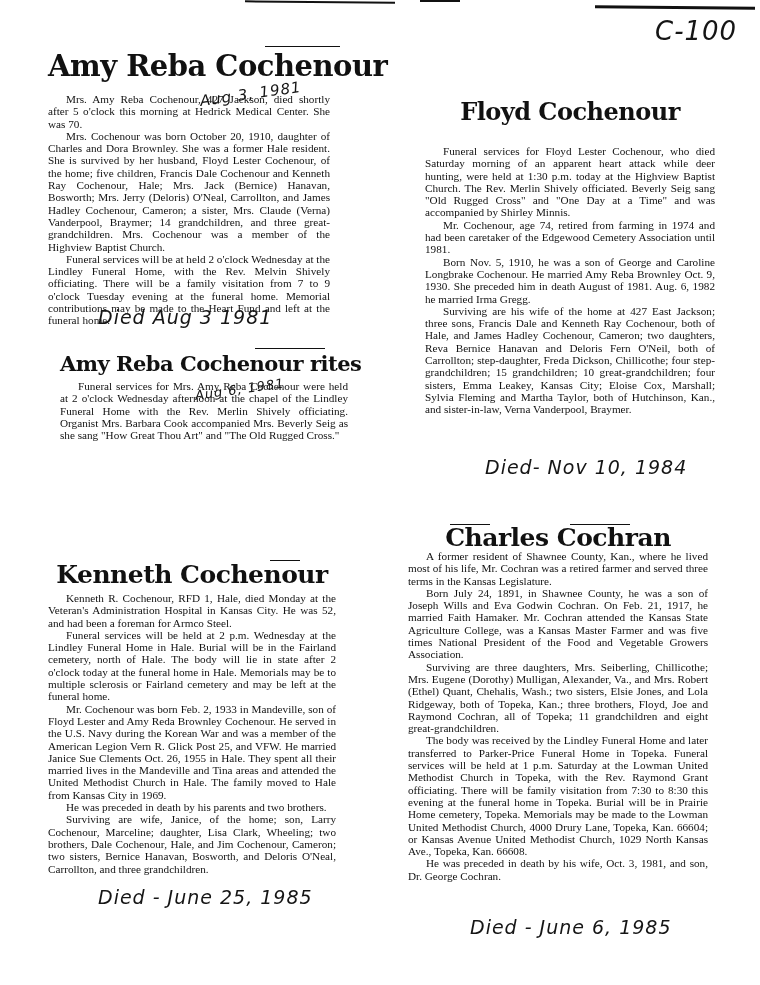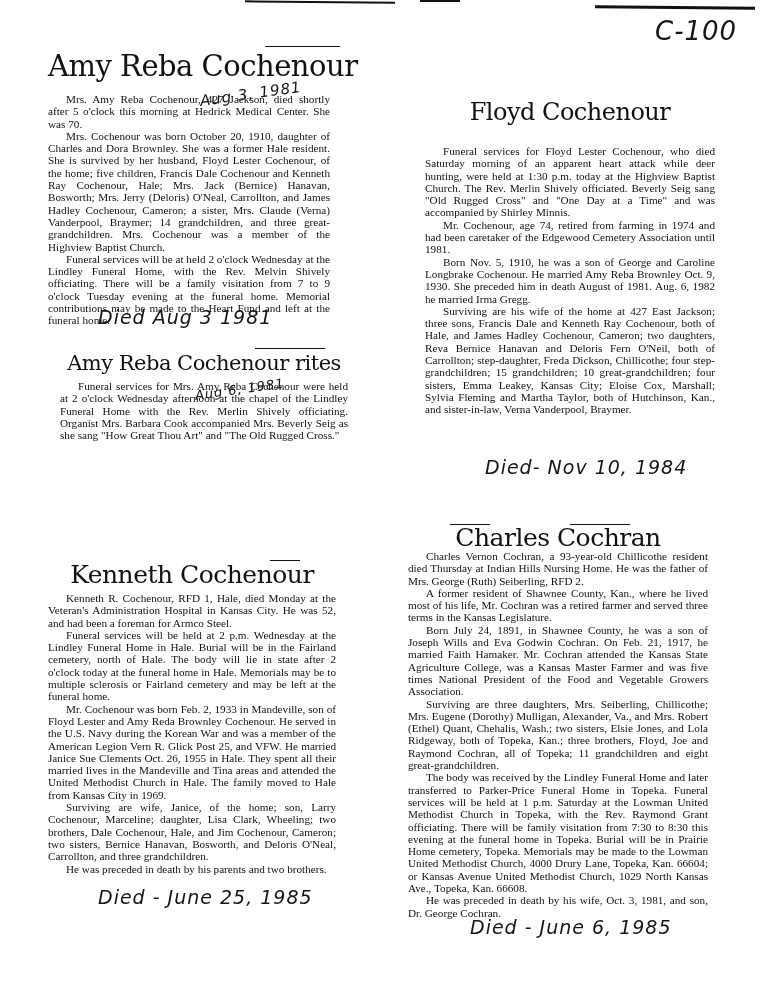--- a/index.html
+++ b/index.html
@@ -1,19 +1,19 @@
 <!DOCTYPE html>
 <html><head>
 <meta charset="utf-8">
 <style>
   html, body { margin: 0; padding: 0; background: #ffffff; }
   body { width: 760px; height: 985px; position: relative; overflow: hidden; color: #111; }
   .rule { position: absolute; height: 2px; background: #111; }
   .clip { position: absolute; font-family: "Liberation Serif", "DejaVu Serif", serif; }
-  .headline { font-family: "DejaVu Serif", "Liberation Serif", serif; font-weight: normal; text-align: center; letter-spacing: -0.5px; margin: 0; line-height: 1; }
+  .headline { font-family: "DejaVu Serif", "Liberation Serif", serif; font-weight: bold; text-align: center; letter-spacing: -0.5px; margin: 0; line-height: 1; }
   .body { font-size: 11.2px; line-height: 12.3px; text-align: justify; margin: 0; }
   .body p { margin: 0; text-indent: 18px; }
   .hand { position: absolute; font-family: "DejaVu Sans", sans-serif; font-style: italic; font-weight: 300; color: #151515; letter-spacing: 1px; }
   .hand-date { font-size: 19px; }
   .hand-small { font-size: 15px; transform: rotate(-8deg); transform-origin: left center; }
 </style>
 </head>
 <body>
 
 <div class="rule" style="left:245px;top:1px;width:150px;height:2px;transform:rotate(0.5deg);"></div>
@@ -56,30 +56,29 @@
   </div>
 </div>
 <div class="hand hand-date" style="left:485px;top:456px;">Died- Nov 10, 1984</div>
 
 <div class="clip" style="left:48px;top:562px;width:288px;">
   <h1 class="headline" style="font-size:25px;margin-bottom:5px;white-space:nowrap;">Kenneth Cochenour</h1>
   <div class="body">
     <p>Kenneth R. Cochenour, RFD 1, Hale, died Monday at the Veteran's Administration Hospital in Kansas City. He was 52, and had been a foreman for Armco Steel.</p>
     <p>Funeral services will be held at 2 p.m. Wednesday at the Lindley Funeral Home in Hale. Burial will be in the Fairland cemetery, north of Hale. The body will lie in state after 2 o'clock today at the funeral home in Hale. Memorials may be to multiple sclerosis or Fairland cemetery and may be left at the funeral home.</p>
     <p>Mr. Cochenour was born Feb. 2, 1933 in Mandeville, son of Floyd Lester and Amy Reda Brownley Cochenour. He served in the U.S. Navy during the Korean War and was a member of the American Legion Vern R. Glick Post 25, and VFW. He married Janice Sue Clements Oct. 26, 1955 in Hale. They spent all their married lives in the Mandeville and Tina areas and attended the United Methodist Church in Hale. The family moved to Hale from Kansas City in 1969.</p>
+    <p>He was preceded in death by his parents and two brothers.</p>
     <p>Surviving are wife, Janice, of the home; son, Larry Cochenour, Marceline; daughter, Lisa Clark, Wheeling; two brothers, Dale Cochenour, Hale, and Jim Cochenour, Cameron; two sisters, Bernice Hanavan, Bosworth, and Deloris O'Neal, Carrollton, and three grandchildren.</p>
-    <p>He was preceded in death by his parents and two brothers.</p>
   </div>
 </div>
 <div class="hand hand-date" style="left:98px;top:886px;">Died - June 25, 1985</div>
 
 <div class="clip" style="left:408px;top:525px;width:300px;">
   <h1 class="headline" style="font-size:25px;white-space:nowrap;">Charles Cochran</h1>
   <div class="body">
-    <p>Charles Vernon Cochran, a 93-year-old Chillicothe resident died Thursday at Indian Hills Nursing Home. He was the father of Mrs. George (Ruth) Seiberling, RFD 2.</p>
     <p>A former resident of Shawnee County, Kan., where he lived most of his life, Mr. Cochran was a retired farmer and served three terms in the Kansas Legislature.</p>
     <p>Born July 24, 1891, in Shawnee County, he was a son of Joseph Wills and Eva Godwin Cochran. On Feb. 21, 1917, he married Faith Hamaker. Mr. Cochran attended the Kansas State Agriculture College, was a Kansas Master Farmer and was five times National President of the Food and Vegetable Growers Association.</p>
     <p>Surviving are three daughters, Mrs. Seiberling, Chillicothe; Mrs. Eugene (Dorothy) Mulligan, Alexander, Va., and Mrs. Robert (Ethel) Quant, Chehalis, Wash.; two sisters, Elsie Jones, and Lola Ridgeway, both of Topeka, Kan.; three brothers, Floyd, Joe and Raymond Cochran, all of Topeka; 11 grandchildren and eight great-grandchildren.</p>
     <p>The body was received by the Lindley Funeral Home and later transferred to Parker-Price Funeral Home in Topeka. Funeral services will be held at 1 p.m. Saturday at the Lowman United Methodist Church in Topeka, with the Rev. Raymond Grant officiating. There will be family visitation from 7:30 to 8:30 this evening at the funeral home in Topeka. Burial will be in Prairie Home cemetery, Topeka. Memorials may be made to the Lowman United Methodist Church, 4000 Drury Lane, Topeka, Kan. 66604; or Kansas Avenue United Methodist Church, 1029 North Kansas Ave., Topeka, Kan. 66608.</p>
     <p>He was preceded in death by his wife, Oct. 3, 1981, and son, Dr. George Cochran.</p>
   </div>
 </div>
 <div class="hand hand-date" style="left:470px;top:916px;">Died - June 6, 1985</div>
 
 </body></html>

